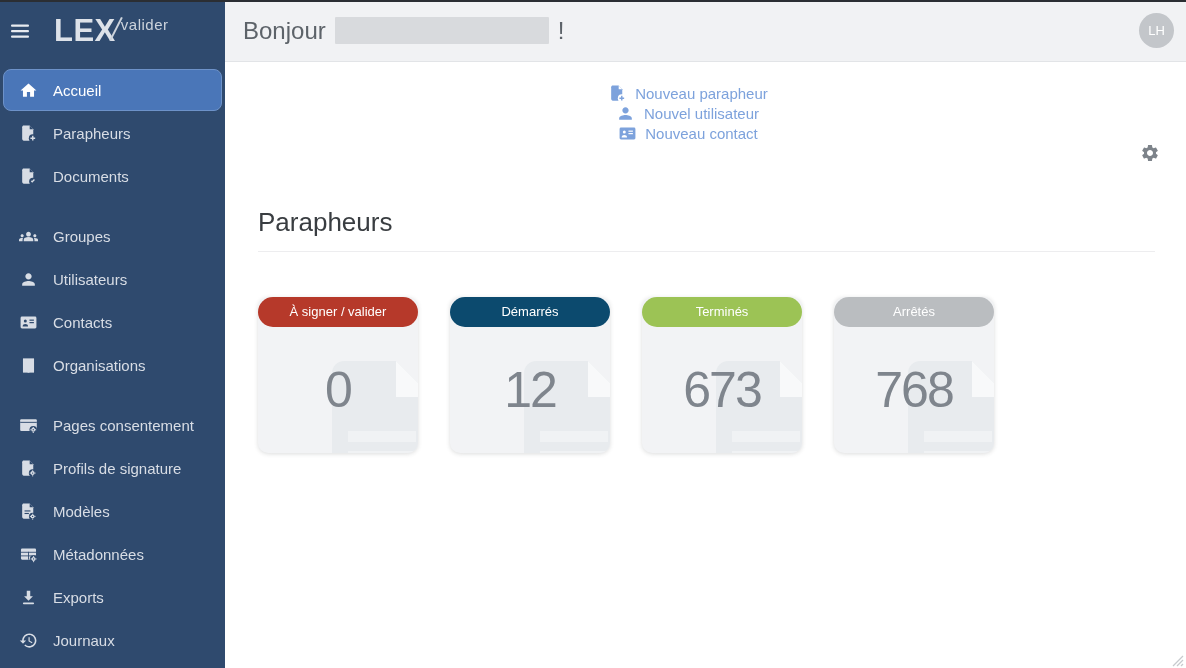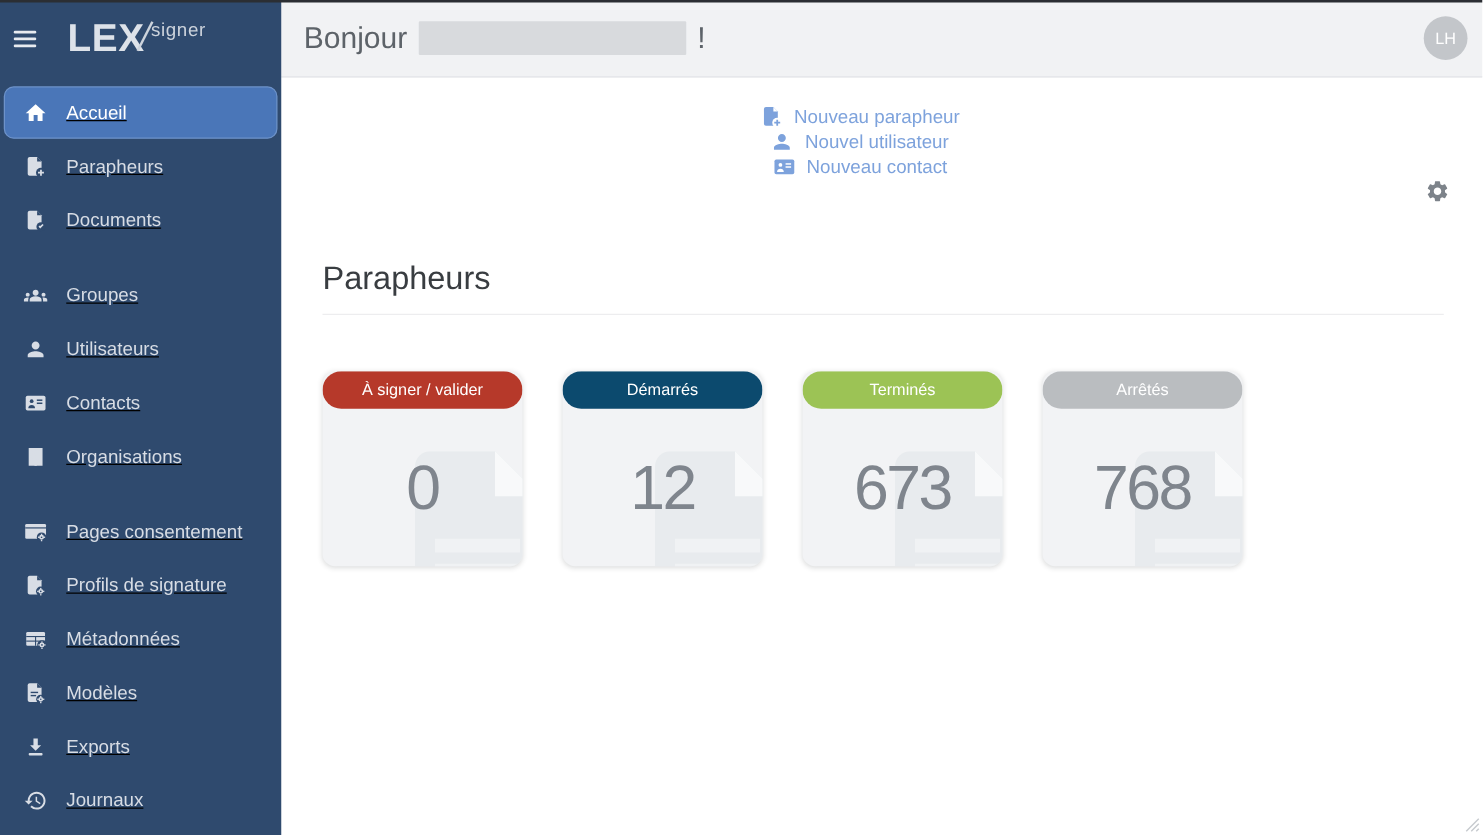--- a/index.html
+++ b/index.html
@@ -15,21 +15,21 @@
     position:absolute; left:0; top:0; width:225px; height:668px;
     background:#2f4a6e; --cut:#2f4a6e; z-index:10;
   }
   .sidebar-top { display:flex; align-items:center; height:62px; padding-left:8px; }
   .hamburger { width:24px; height:24px; color:#e8ebf0; cursor:pointer; flex:0 0 auto; }
   .logo { margin-left:22px; color:#dde2e9; white-space:nowrap; display:flex; align-items:flex-start; }
   .logo-lex { font-size:31px; font-weight:800; letter-spacing:.5px; line-height:34px; }
   .logo-slash { display:inline-block; width:2px; height:26px; background:#ccd3dc; transform:rotate(27deg); margin:2px 4px 0 -1px; }
   .logo-persona { font-size:15px; font-weight:300; color:#ccd3dc; margin-top:2px; letter-spacing:.5px; }
 
-  .nav { padding:6px 0;text-decoration:underline; }
+  .nav { padding:6px 0; }
   .nav-item {
     display:flex; align-items:center; height:42px; margin:1px 3px;
     padding-left:13px; border-radius:8px; color:#d8dde5; cursor:pointer;
     border:1px solid transparent; font-size:15px;
   }
   .nav-item.active { background:#4a76b8; --cut:#4a76b8; border-color:#6d92c9; color:#ffffff; }
   .nav-item.gap-before { margin-top:18px; }
   .icon { width:22px; height:20px; display:inline-flex; align-items:center; justify-content:center; flex:0 0 auto; }
   .icon svg { width:19px; height:19px; }
   .icon svg * { fill: currentColor; }
@@ -93,21 +93,21 @@
           <g fill="currentColor">
             <rect x="3" y="5.5" width="18" height="2.2" rx="1"></rect>
             <rect x="3" y="11" width="18" height="2.2" rx="1"></rect>
             <rect x="3" y="16.5" width="18" height="2.2" rx="1"></rect>
           </g>
         </svg>
     </span>
     <span class="logo">
       <span class="logo-lex">LEX</span>
       <span class="logo-slash"></span>
-      <span class="logo-persona">signer</span>
+      <span class="logo-persona">valider</span>
     </span>
   </div>
 
   <div class="nav">
 
     <div class="nav-item active">
       <span class="icon">
         <svg viewBox="0 0 24 24">
             <path d="M10 20v-6h4v6h5v-8h3L12 3 2 12h3v8z"></path>
           </svg>
@@ -227,20 +227,41 @@
           </g>
           <circle class="cut" cx="17.2" cy="17.8" r=".85"></circle>
         </svg>
       </span>
       <span class="nav-label">Profils de signature</span>
     </div>
 
     <div class="nav-item">
       <span class="icon">
         <svg viewBox="0 0 24 24">
+          <path d="M6 2h7.5L18 6.5V19c0 1.1-.9 2-2 2H6c-1.1 0-2-.9-2-2V4c0-1.1.9-2 2-2z"></path>
+          <path class="cut" d="M13.5 2v4.5H18z"></path>
+          <rect class="cut" x="7" y="10.6" width="7.5" height="1.4"></rect>
+          <rect class="cut" x="7" y="13.8" width="5.5" height="1.4"></rect>
+          <circle class="cut" cx="17.2" cy="18.2" r="4.6"></circle>
+          <g>
+            <circle cx="17.2" cy="18.2" r="2.4"></circle>
+            <rect x="16.5" y="14.8" width="1.4" height="1.3"></rect>
+              <rect x="16.5" y="20.9" width="1.4" height="1.3"></rect>
+            <rect x="13.7" y="17.5" width="1.3" height="1.4"></rect>
+              <rect x="19.5" y="17.5" width="1.3" height="1.4"></rect>
+          </g>
+          <circle class="cut" cx="17.2" cy="18.2" r=".8"></circle>
+        </svg>
+      </span>
+      <span class="nav-label">Modèles</span>
+    </div>
+
+    <div class="nav-item">
+      <span class="icon">
+        <svg viewBox="0 0 24 24">
           <rect x="2.5" y="4.5" width="19" height="14" rx="1.4"></rect>
           <rect class="cut" x="2.5" y="8.6" width="19" height="1.1"></rect>
           <rect class="cut" x="11.4" y="8.6" width="1.1" height="9.9"></rect>
           <rect class="cut" x="2.5" y="13.2" width="19" height="1.1"></rect>
           <circle class="cut" cx="18.4" cy="17.6" r="4.8"></circle>
           <g>
             <circle cx="18.4" cy="17.6" r="2.5"></circle>
             <rect x="17.7" y="14.1" width="1.4" height="1.3"></rect>
               <rect x="17.7" y="20.4" width="1.4" height="1.3"></rect>
             <rect x="14.8" y="16.9" width="1.3" height="1.4"></rect>
@@ -248,41 +269,20 @@
           </g>
           <circle class="cut" cx="18.4" cy="17.6" r=".85"></circle>
         </svg>
       </span>
       <span class="nav-label">Métadonnées</span>
     </div>
 
     <div class="nav-item">
       <span class="icon">
         <svg viewBox="0 0 24 24">
-          <path d="M6 2h7.5L18 6.5V19c0 1.1-.9 2-2 2H6c-1.1 0-2-.9-2-2V4c0-1.1.9-2 2-2z"></path>
-          <path class="cut" d="M13.5 2v4.5H18z"></path>
-          <rect class="cut" x="7" y="10.6" width="7.5" height="1.4"></rect>
-          <rect class="cut" x="7" y="13.8" width="5.5" height="1.4"></rect>
-          <circle class="cut" cx="17.2" cy="18.2" r="4.6"></circle>
-          <g>
-            <circle cx="17.2" cy="18.2" r="2.4"></circle>
-            <rect x="16.5" y="14.8" width="1.4" height="1.3"></rect>
-              <rect x="16.5" y="20.9" width="1.4" height="1.3"></rect>
-            <rect x="13.7" y="17.5" width="1.3" height="1.4"></rect>
-              <rect x="19.5" y="17.5" width="1.3" height="1.4"></rect>
-          </g>
-          <circle class="cut" cx="17.2" cy="18.2" r=".8"></circle>
-        </svg>
-      </span>
-      <span class="nav-label">Modèles</span>
-    </div>
-
-    <div class="nav-item">
-      <span class="icon">
-        <svg viewBox="0 0 24 24">
           <path d="M12 16 6.4 10.4h3.4V3.5h4.4v6.9h3.4z"></path>
           <rect x="5" y="18.2" width="14" height="2.4" rx="1"></rect>
         </svg>
       </span>
       <span class="nav-label">Exports</span>
     </div>
 
     <div class="nav-item">
       <span class="icon">
         <svg viewBox="0 0 24 24">

